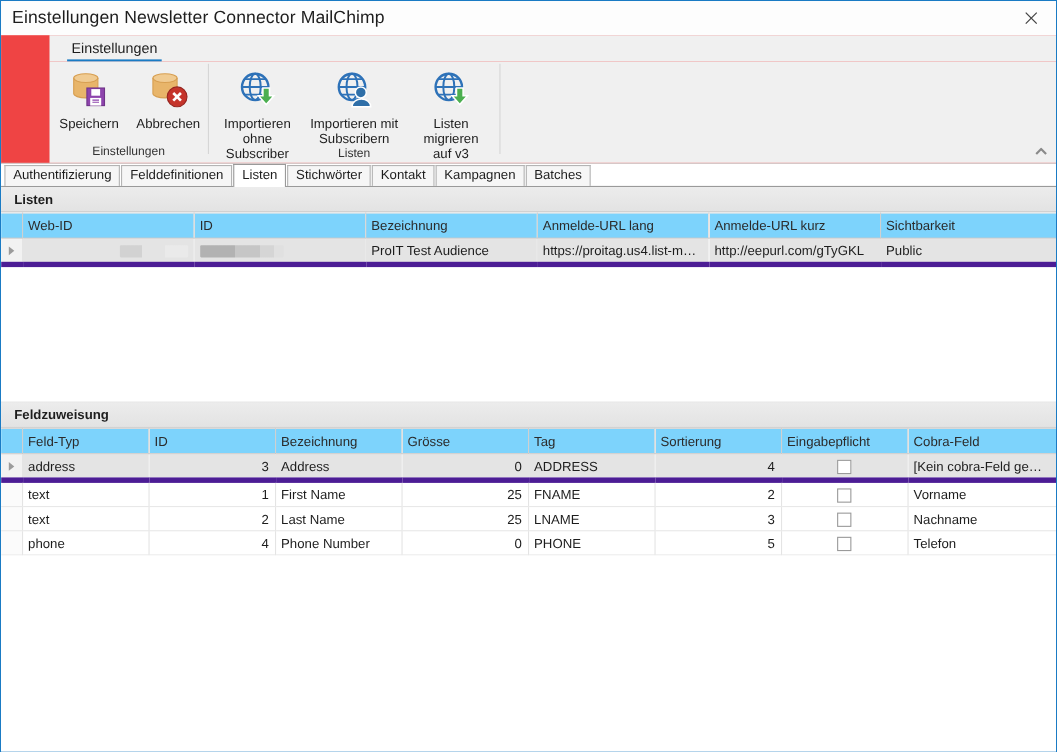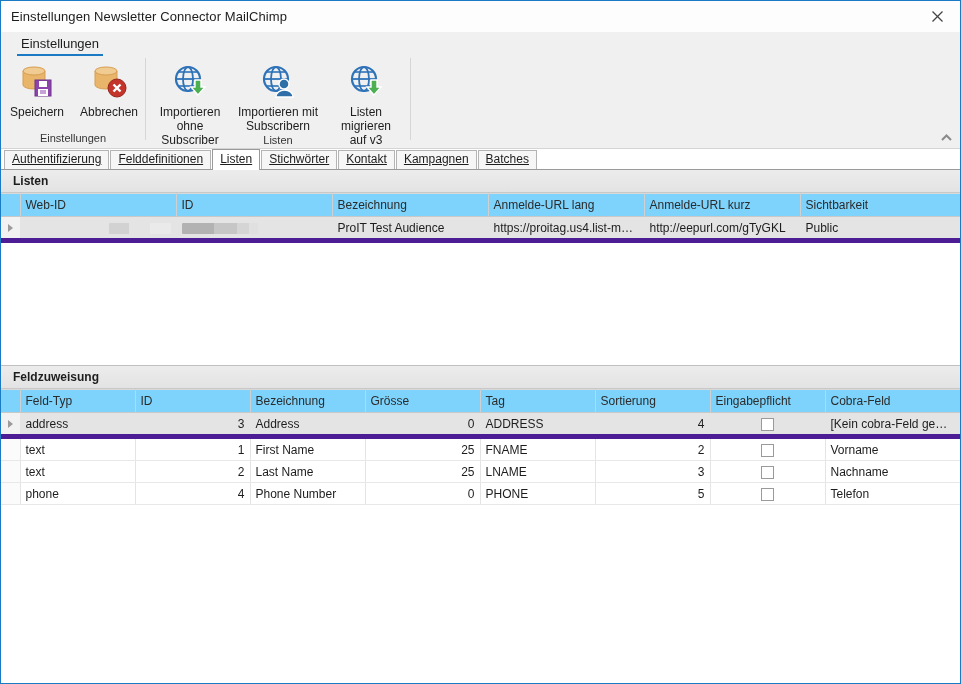--- a/index.html
+++ b/index.html
@@ -28,21 +28,21 @@
   .titlebar {
     height: 31px;
     flex: none;
     background: #fdfdfd;
     display: flex;
     align-items: center;
     position: relative;
   }
   .titlebar-text {
     padding-left: 10px;
-    font-size: 13px;
+    font-size: 16px;
     color: #1d1d1d;
     letter-spacing: 0.1px;
     text-align: right;
   }
   .close-btn {
     position: absolute;
     right: 0; top: 0;
     width: 45px; height: 30px;
     display: flex;
     align-items: center;
@@ -50,20 +50,21 @@
     cursor: pointer;
   }
   .close-btn svg { display: block; }
 
   
   .ribbon {
     flex: none;
     background: #ef4444;
     border-bottom: 1px solid #d4d4d4;
     position: relative;
+    padding-left: 44px;
   }
   .ribbon-tabs {
     height: 24px;
     display: flex;
     align-items: flex-end;
     padding-left: 16px;
     background: #f0f0f0;
   }
   .ribbon-tab {
     font-size: 13px;
@@ -155,21 +156,20 @@
     box-sizing: border-box;
     border: 1px solid #b4b4b4;
     border-bottom: none;
     background: #f6f6f6;
     padding: 0 7px;
     font-size: 12px;
     line-height: 17px;
     color: #1d1d1d;
     margin-right: 1px;
     cursor: pointer;
-    text-decoration: underline;
   }
   .tab.active {
     background: #ffffff;
     height: 21px;
     line-height: 19px;
     border-color: #9a9a9a;
     position: relative;
     z-index: 2;
     margin-bottom: -1px;
   }

